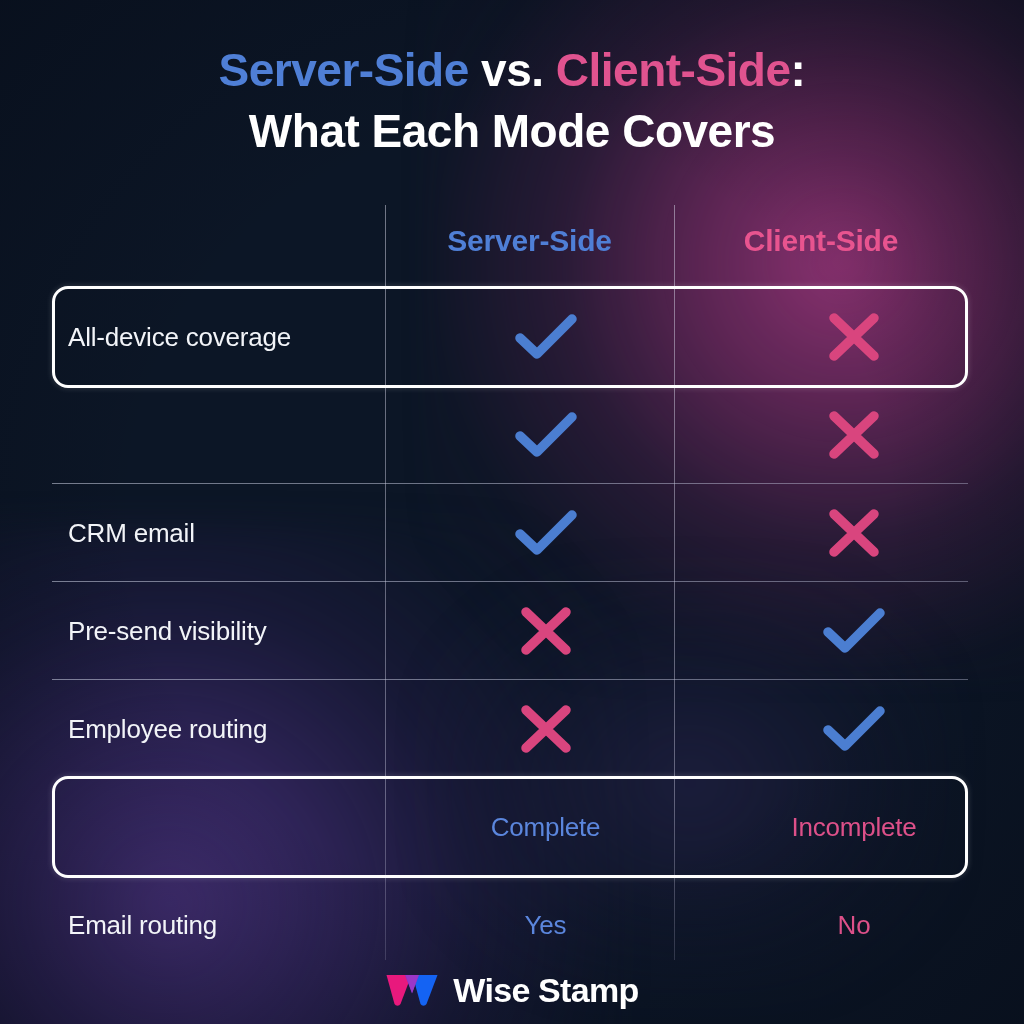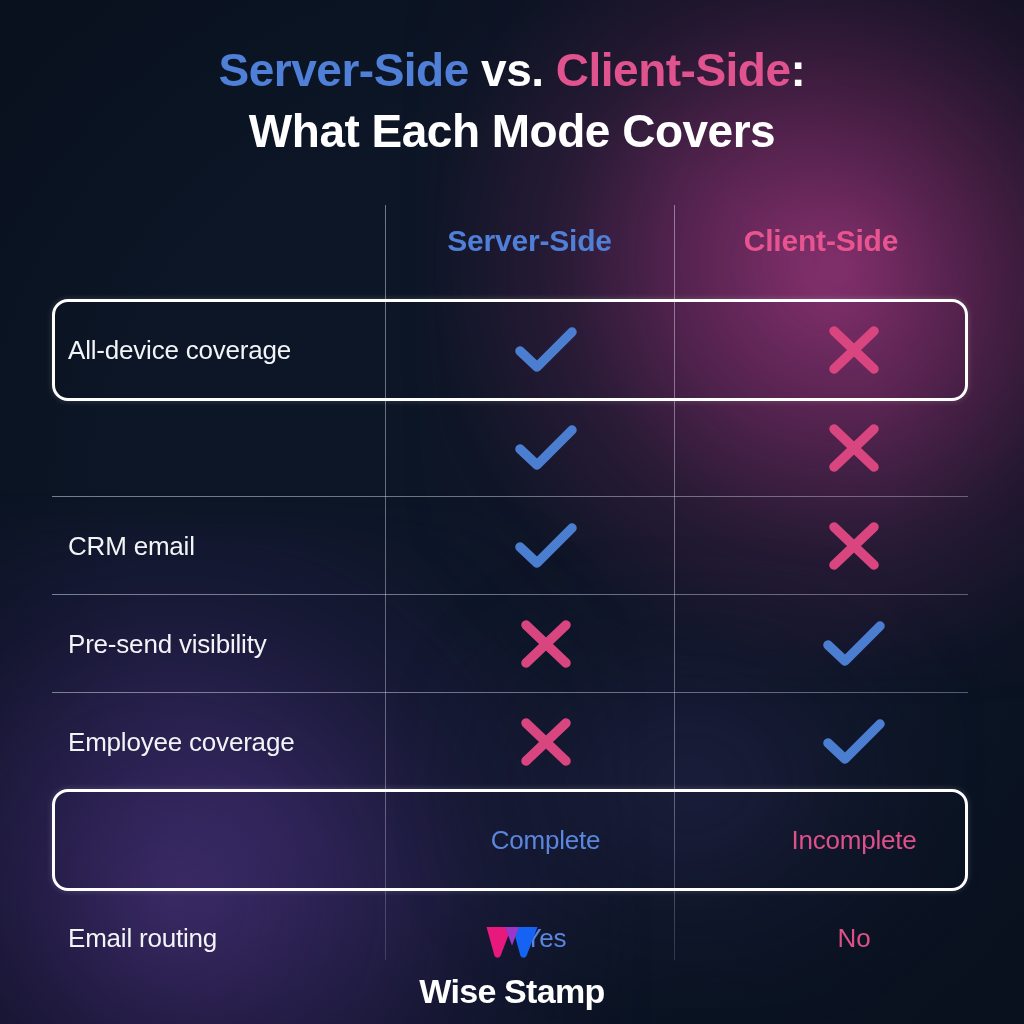--- a/index.html
+++ b/index.html
@@ -93,21 +93,21 @@
     display:flex; align-items:center;
     z-index:4;
   }
   .head-cell {
     position:absolute; text-align:center;
     font-size:30px; font-weight:800; letter-spacing:-0.2px;
   }
   .head-cell.server { left:385px; width:289px; color:#4f7fd6; }
   .head-cell.client { left:674px; width:294px; color:#e8548f; }
 
-  .rows { position:absolute; left:0; right:0; top:301px; z-index:4; }
+  .rows { position:absolute; left:0; right:0; top:288px; z-index:4; }
 
   .row {
     position:relative;
     height:98px;
     display:flex;
     align-items:center;
   }
   .row .label {
     position:absolute; left:68px;
     font-size:26px; color:#f2f4f8; font-weight:400;
@@ -145,21 +145,21 @@
   
   .glyph { display:block; }
   .txtval { font-size:26px; font-weight:400; letter-spacing:-0.2px; }
   .txtval.blue { color:#5b86dd; }
   .txtval.pink { color:#dd5089; }
 
   
   .logo-wrap {
     position:absolute; left:0; right:0; bottom:16px;
     display:flex; align-items:center; justify-content:center;
-    gap:14px; z-index:6;flex-direction:column;
+    gap:14px; z-index:6;
   }
   .logo-mark { width:54px; height:36px; display:block; }
   .logo-text {
     font-size:34px; font-weight:800; color:#ffffff;
     letter-spacing:-0.6px; line-height:1;
     display:flex; align-items:baseline;
   }
   .logo-text .gap { width:8px; display:inline-block; }
 </style>
 </head>
@@ -238,21 +238,21 @@
           </svg>
         </div>
         <div class="cell client">
           <svg class="glyph" width="64" height="50" viewBox="0 0 64 50">
             <path d="M6 26 L23 42 L58 7" fill="none" stroke="#4b7ed1" stroke-width="9.5" stroke-linecap="round" stroke-linejoin="round"></path>
           </svg>
         </div>
       </div>
       <div class="sep" style="top: 391px;"></div>
       <div class="row">
-        <div class="label">Employee coverage</div>
+        <div class="label">Employee routing</div>
         <div class="cell server">
           <svg class="glyph" width="58" height="52" viewBox="0 0 58 52">
             <path d="M9 7 L49 45 M49 7 L9 45" fill="none" stroke="#d9457e" stroke-width="9.5" stroke-linecap="round"></path>
           </svg>
         </div>
         <div class="cell client">
           <svg class="glyph" width="64" height="50" viewBox="0 0 64 50">
             <path d="M6 26 L23 42 L58 7" fill="none" stroke="#4b7ed1" stroke-width="9.5" stroke-linecap="round" stroke-linejoin="round"></path>
           </svg>
         </div>

